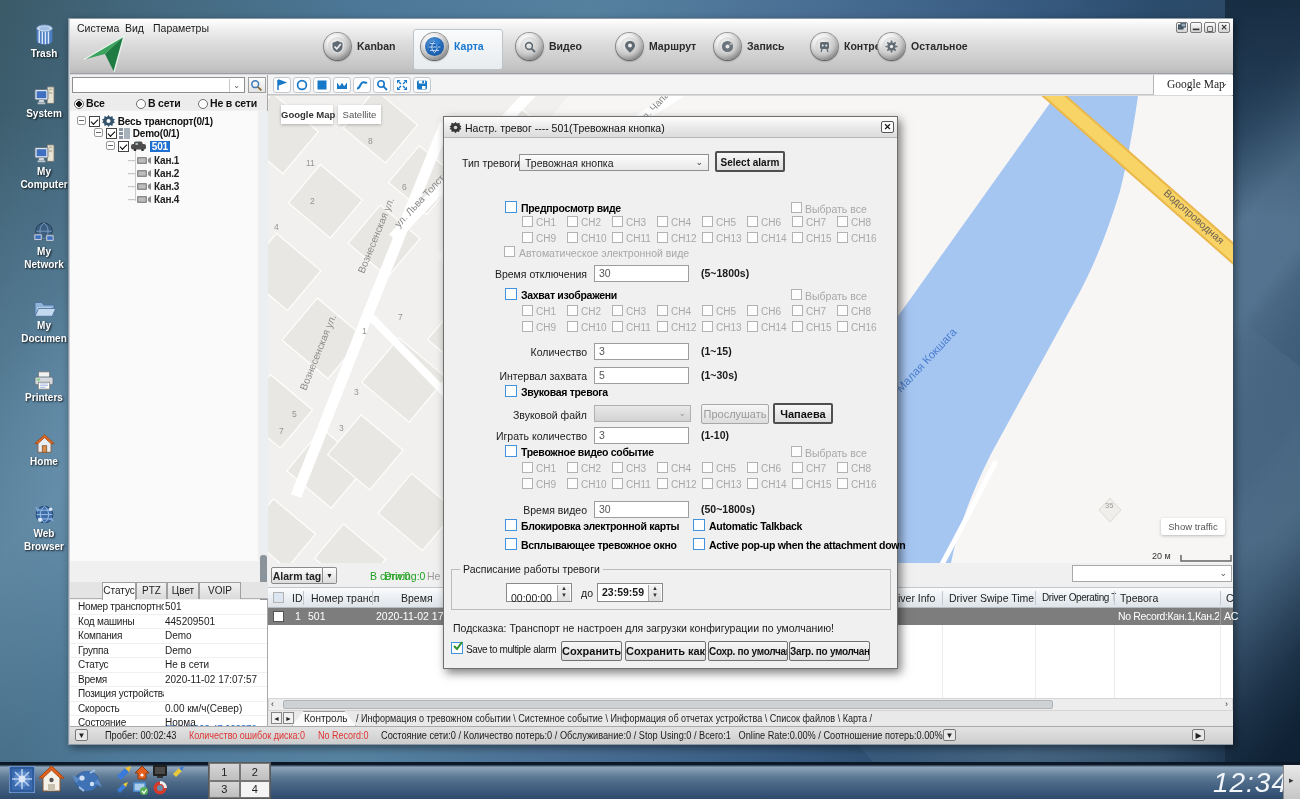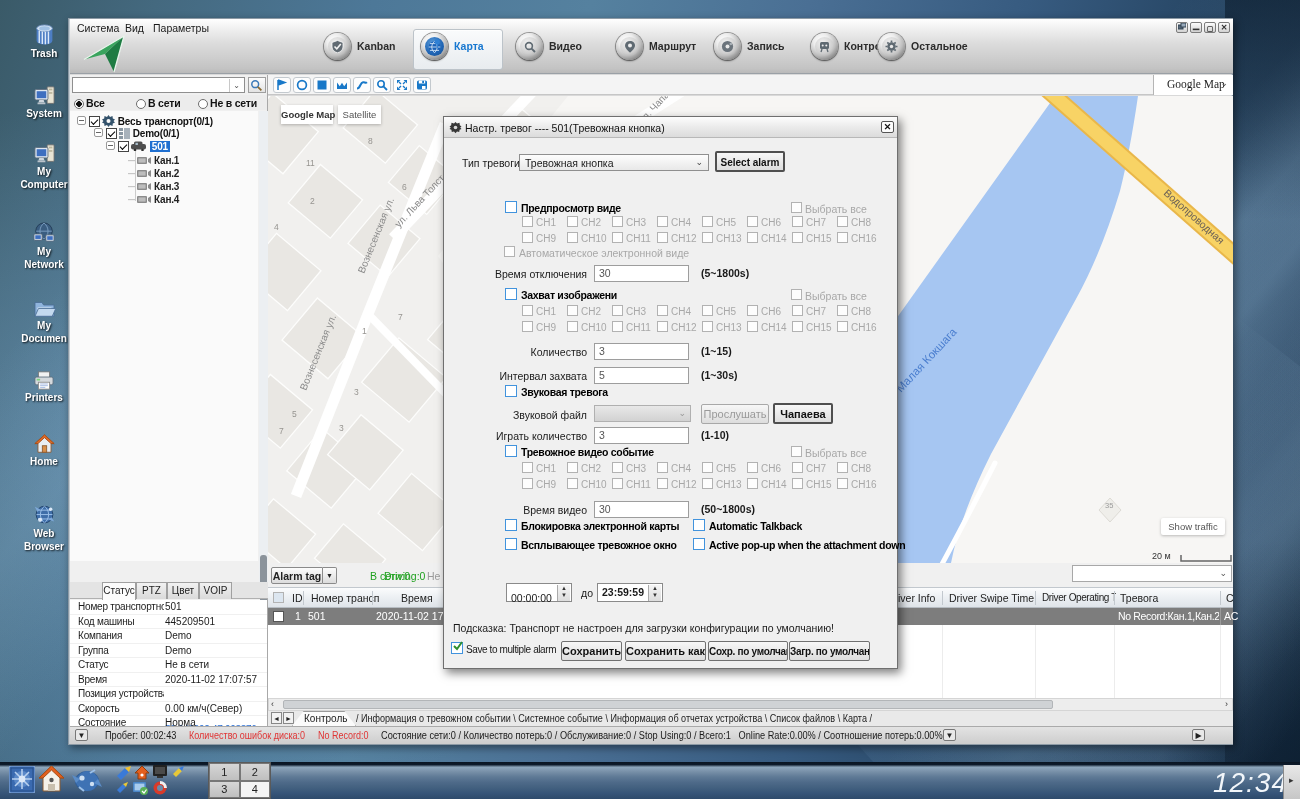--- a/index.html
+++ b/index.html
@@ -316,21 +316,21 @@
           </svg> Кан.4</div>
       <div style="position:absolute;left:65px;top:40px;width:1px;height:50px;background:#ccc;"></div>
     </div>
     <div id="vscroll">
         <div id="vthumb"></div>
       </div>
     <div id="ptabs">
       <div class="ptab sel" style="left:32px;width:34px;">Статус</div>
       <div class="ptab" style="left:66px;width:31px;">PTZ</div>
       <div class="ptab" style="left:97px;width:32px;">Цвет</div>
-      <div class="ptab" style="left:129px;width:33px;">VOIP</div>
+      <div class="ptab" style="left:129px;width:42px;">VOIP</div>
     </div>
     <div id="ptable">
       <div class="prow" style="top:0px;">
           <span class="k">Номер транспортног</span>
           <span class="v">501</span>
         </div>
       <div class="prow" style="top:14.5px;">
           <span class="k">Код машины</span>
           <span class="v">445209501</span>
         </div>
@@ -691,20 +691,23 @@
     <span class="dlbl" style="left:257px;top:386px;font-weight:bold;">(50~1800s)</span>
   <span class="bcb" style="left:61px;top:402px;"></span>
     <span class="dlbl" style="left:77px;top:403px;color:#000;font-weight:bold;letter-spacing:-0.3px;">Блокировка электронной карты</span>
   <span class="bcb" style="left:249px;top:402px;"></span>
     <span class="dlbl" style="left:265px;top:403px;color:#000;font-weight:bold;letter-spacing:-0.3px;">Automatic Talkback</span>
   <span class="bcb" style="left:61px;top:421px;"></span>
     <span class="dlbl" style="left:77px;top:422px;color:#000;font-weight:bold;letter-spacing:-0.3px;">Всплывающее тревожное окно</span>
   <span class="bcb" style="left:249px;top:421px;"></span>
     <span class="dlbl" style="left:265px;top:422px;color:#000;font-weight:bold;letter-spacing:-0.3px;">Active pop-up when the attachment down</span>
 
+  <div class="dlggrp" style="left:7px;top:452px;width:440px;height:41px;">
+      <span class="glabel">Расписание работы тревоги</span>
+    </div>
   <div class="spin" style="left:62px;top:466px;">
       <span style="position:absolute;left:4px;top:8px;">00:00:00</span>
       <span class="ud">▲<br>▼</span>
     </div>
   <span class="dlbl" style="left:137px;top:470px;">до</span>
   <div class="spin" style="left:153px;top:466px;">
       <span style="position:absolute;left:4px;top:2px;font-weight:bold;">23:59:59</span>
       <span class="ud">▲<br>▼</span>
     </div>
   <div class="dlbl" style="left:9px;top:505px;">Подсказка: Транспорт не настроен для загрузки конфигурации по умолчанию!</div>

